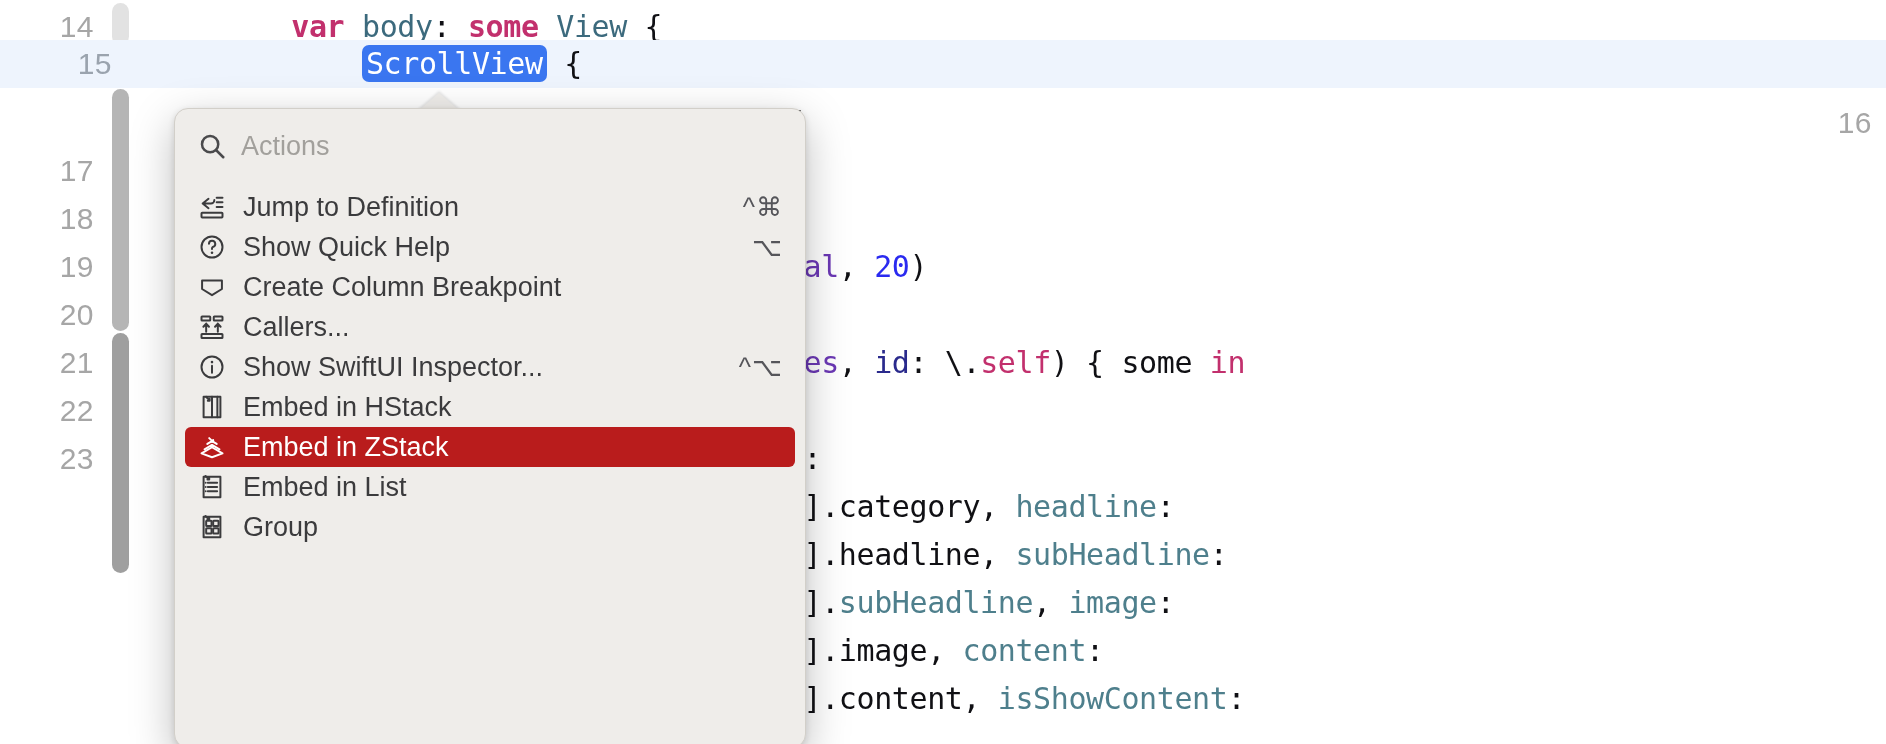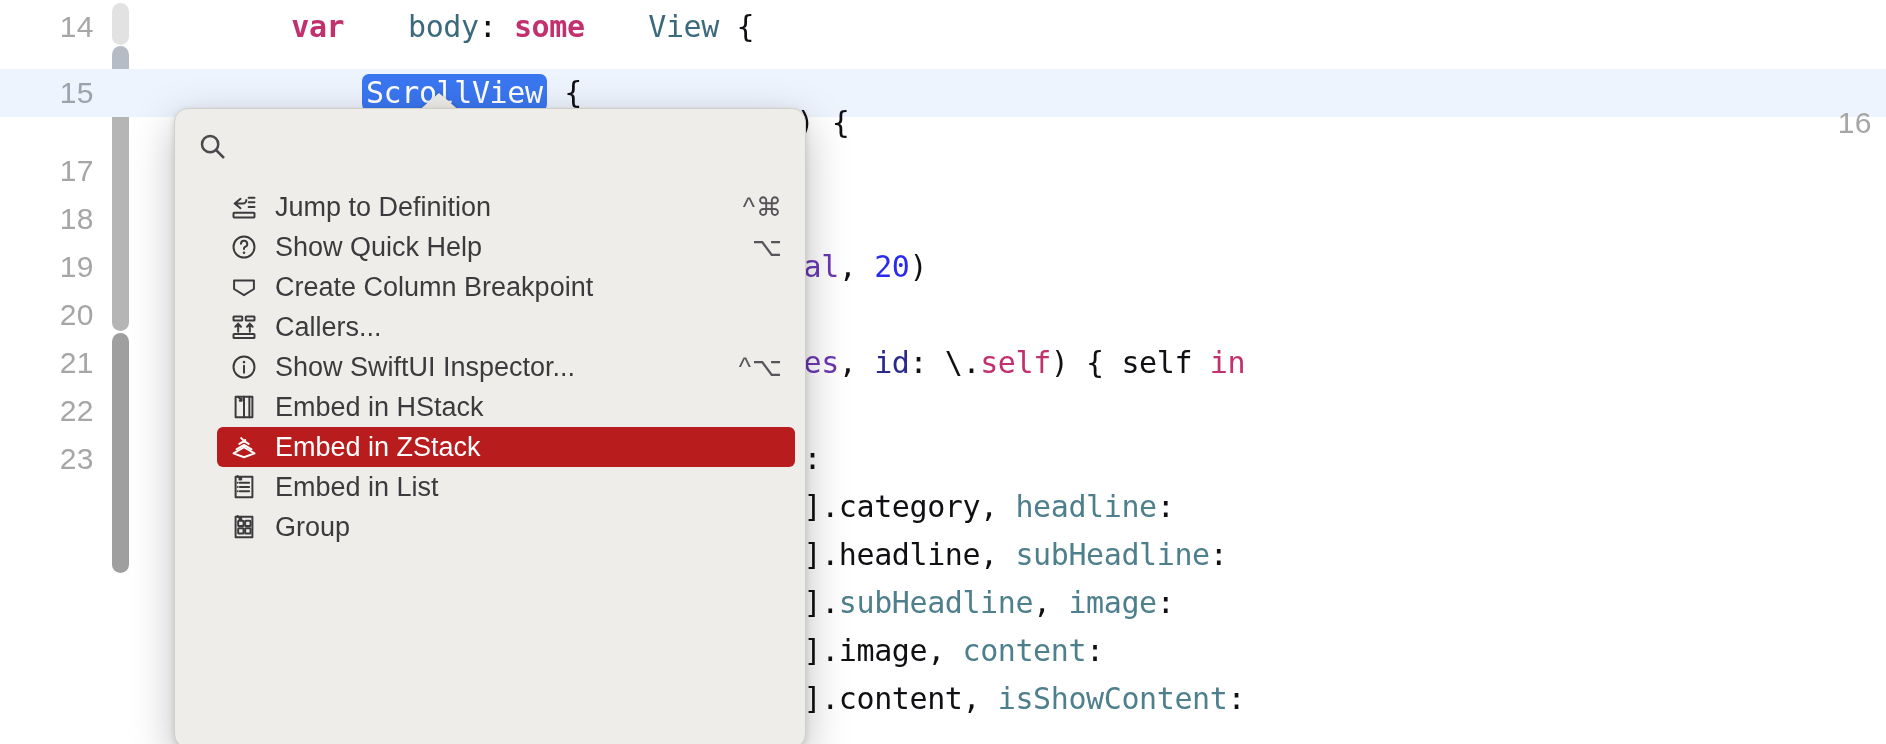--- a/index.html
+++ b/index.html
@@ -56,21 +56,21 @@
     font-family: "DejaVu Sans Mono", "Liberation Mono", monospace;
     font-size: 30px;
     line-height: 48px;
     color: #1c1c1e;
     letter-spacing: -0.4px;
   }
 
   
   .kw   { color: #c2306d; font-weight: 600; }
   .kw2  { color: #c2306d; }
-  .type { color: #3c6a7d; margin-left: 46px; }
+  .type { color: #3c6a7d; }
   .num  { color: #2a2af0; }
   .prop { color: #6b38b5; }
   .ident{ color: #2a2a8c; }
   .plain{ color: #101014; }
   .teal { color: #4e7f8c; }
 
   .sel-token {
     background: #3a76f0;
     color: #ffffff;
     border-radius: 7px;
@@ -114,21 +114,21 @@
     border: none;
     outline: none;
     background: transparent;
     font-family: "Liberation Sans", sans-serif;
     font-size: 27px;
     color: #3a3a3c;
     padding-right: 20px;
   }
   .search-input::placeholder { color: #a2a09c; }
 
-  .menu-list { padding-top: 10px; margin-left: 32px; }
+  .menu-list { padding-top: 10px; }
 
   .menu-item {
     position: relative;
     display: flex;
     align-items: center;
     height: 40px;
     margin: 0 10px;
     padding-left: 12px;
     border-radius: 6px;
     color: #3b3b3d;
@@ -167,21 +167,21 @@
   <div class="editor">
     <div id="lines-container">
         <div class="gutter-bar" style="top: 3px; height: 42px; background: rgb(226, 226, 226);"></div>
         <div class="gutter-bar" style="top: 46px; height: 42px; background: rgb(182, 188, 198);"></div>
         <div class="gutter-bar" style="top: 89px; height: 242px; background: rgb(181, 181, 181);"></div>
         <div class="gutter-bar" style="top: 333px; height: 240px; background: rgb(159, 159, 159);"></div>
         <div class="line-row" style="top: 3px;">
           <div class="line-no">14</div>
           <div class="code"><span class="plain">        </span><span class="kw">var</span><span class="plain"> </span><span class="type">body</span><span class="plain">: </span><span class="kw">some</span><span class="plain"> </span><span class="type">View</span><span class="plain"> {</span></div>
         </div>
-        <div class="line-row current" style="top: 69px;">
+        <div class="line-row current" style="top: 40px; padding-left: 18px;">
           <div class="line-no">15</div>
           <div class="code"><span class="plain">            </span><span class="sel-token">ScrollView</span><span class="plain"> {</span></div>
         </div>
         <div class="line-row" style="top: 99px; justify-content: flex-end;">
           <div class="line-no">16</div>
           <div class="code"><span class="plain">                </span><span class="type">VStack</span><span class="plain">(</span><span class="prop">spacing</span><span class="plain">: </span><span class="num">40</span><span class="plain">) {</span></div>
         </div>
         <div class="line-row" style="top: 147px;">
           <div class="line-no">17</div>
           <div class="code"></div>
@@ -193,21 +193,21 @@
         <div class="line-row" style="top: 243px;">
           <div class="line-no">19</div>
           <div class="code"><span class="plain">                            </span><span class="prop">.horizontal</span><span class="plain">, </span><span class="num">20</span><span class="plain">)</span></div>
         </div>
         <div class="line-row" style="top: 291px;">
           <div class="line-no">20</div>
           <div class="code"></div>
         </div>
         <div class="line-row" style="top: 339px;">
           <div class="line-no">21</div>
-          <div class="code"><span class="plain">                      </span><span class="teal">eArticles</span><span class="prop">.indices</span><span class="plain">, </span><span class="ident">id</span><span class="plain">: \.</span><span class="kw2">self</span><span class="plain">) { self </span><span class="kw2">in</span></div>
+          <div class="code"><span class="plain">                      </span><span class="teal">eArticles</span><span class="prop">.indices</span><span class="plain">, </span><span class="ident">id</span><span class="plain">: \.</span><span class="kw2">self</span><span class="plain">) { some </span><span class="kw2">in</span></div>
         </div>
         <div class="line-row" style="top: 387px;">
           <div class="line-no">22</div>
           <div class="code"></div>
         </div>
         <div class="line-row" style="top: 435px;">
           <div class="line-no">23</div>
           <div class="code"><span class="plain">                      </span><span class="plain">rdView</span><span class="plain">(</span><span class="teal">category</span><span class="plain">:</span></div>
         </div>
         <div class="line-row" style="top: 483px;">
@@ -241,20 +241,21 @@
 
   <div class="popup">
 
     <div class="search-row">
       <span class="search-icon">
         <svg viewBox="0 0 24 24" fill="none" stroke="#4a4a4c" stroke-width="2" stroke-linecap="round">
           <circle cx="10.5" cy="10.5" r="6.5"></circle>
           <line x1="15.4" y1="15.4" x2="21" y2="21"></line>
         </svg>
       </span>
+      <input class="search-input" type="text" placeholder="Actions" style="">
     </div>
 
     <div class="menu-list" id="menu-list">
         <div class="menu-item">
           <span class="mi-icon">
             <svg viewBox="0 0 24 24">
               <path stroke="currentColor" fill="none" stroke-width="1.7" stroke-linecap="round" stroke-linejoin="round" d="M4 9 L9 5 M4 9 L9 13 M4 9 H11 a3 3 0 0 0 3-3"></path>
               <path stroke="currentColor" fill="none" stroke-width="1.7" stroke-linecap="round" stroke-linejoin="round" d="M16 4h5M16 8h5M16 12h5"></path>
               <rect stroke="currentColor" fill="none" stroke-width="1.7" stroke-linecap="round" stroke-linejoin="round" x="3" y="17" width="18" height="4" rx="0.6"></rect>
             </svg>

